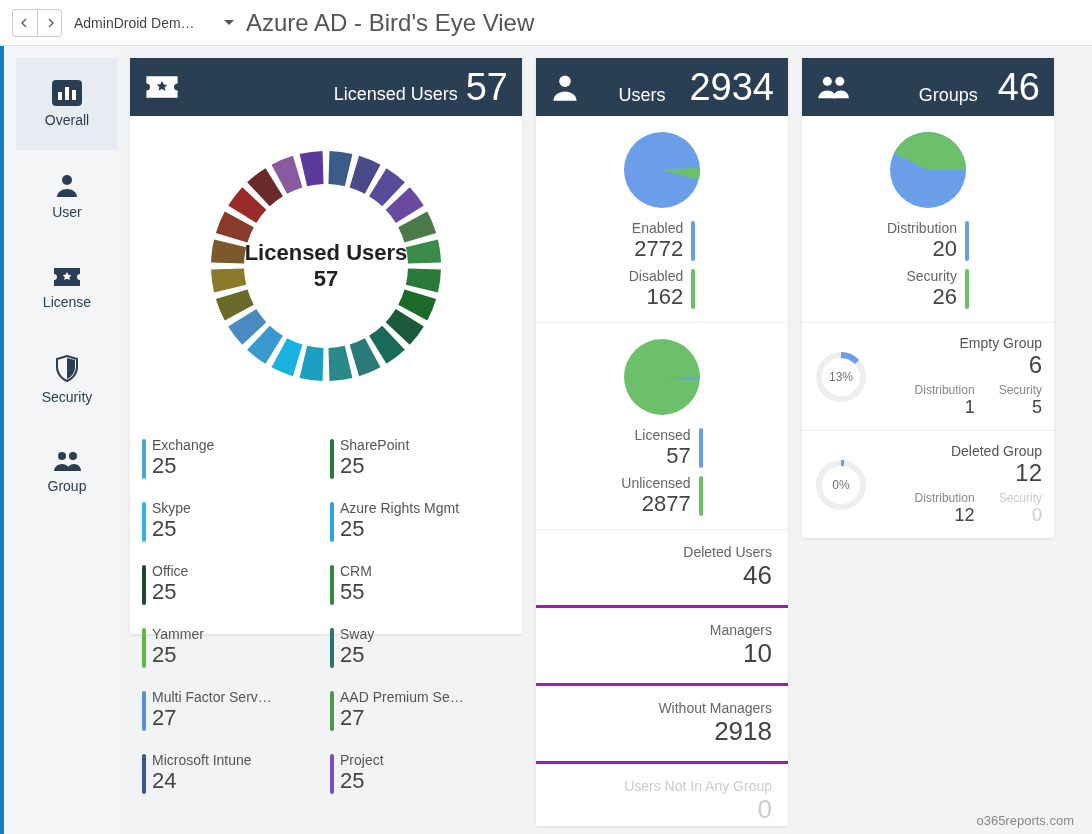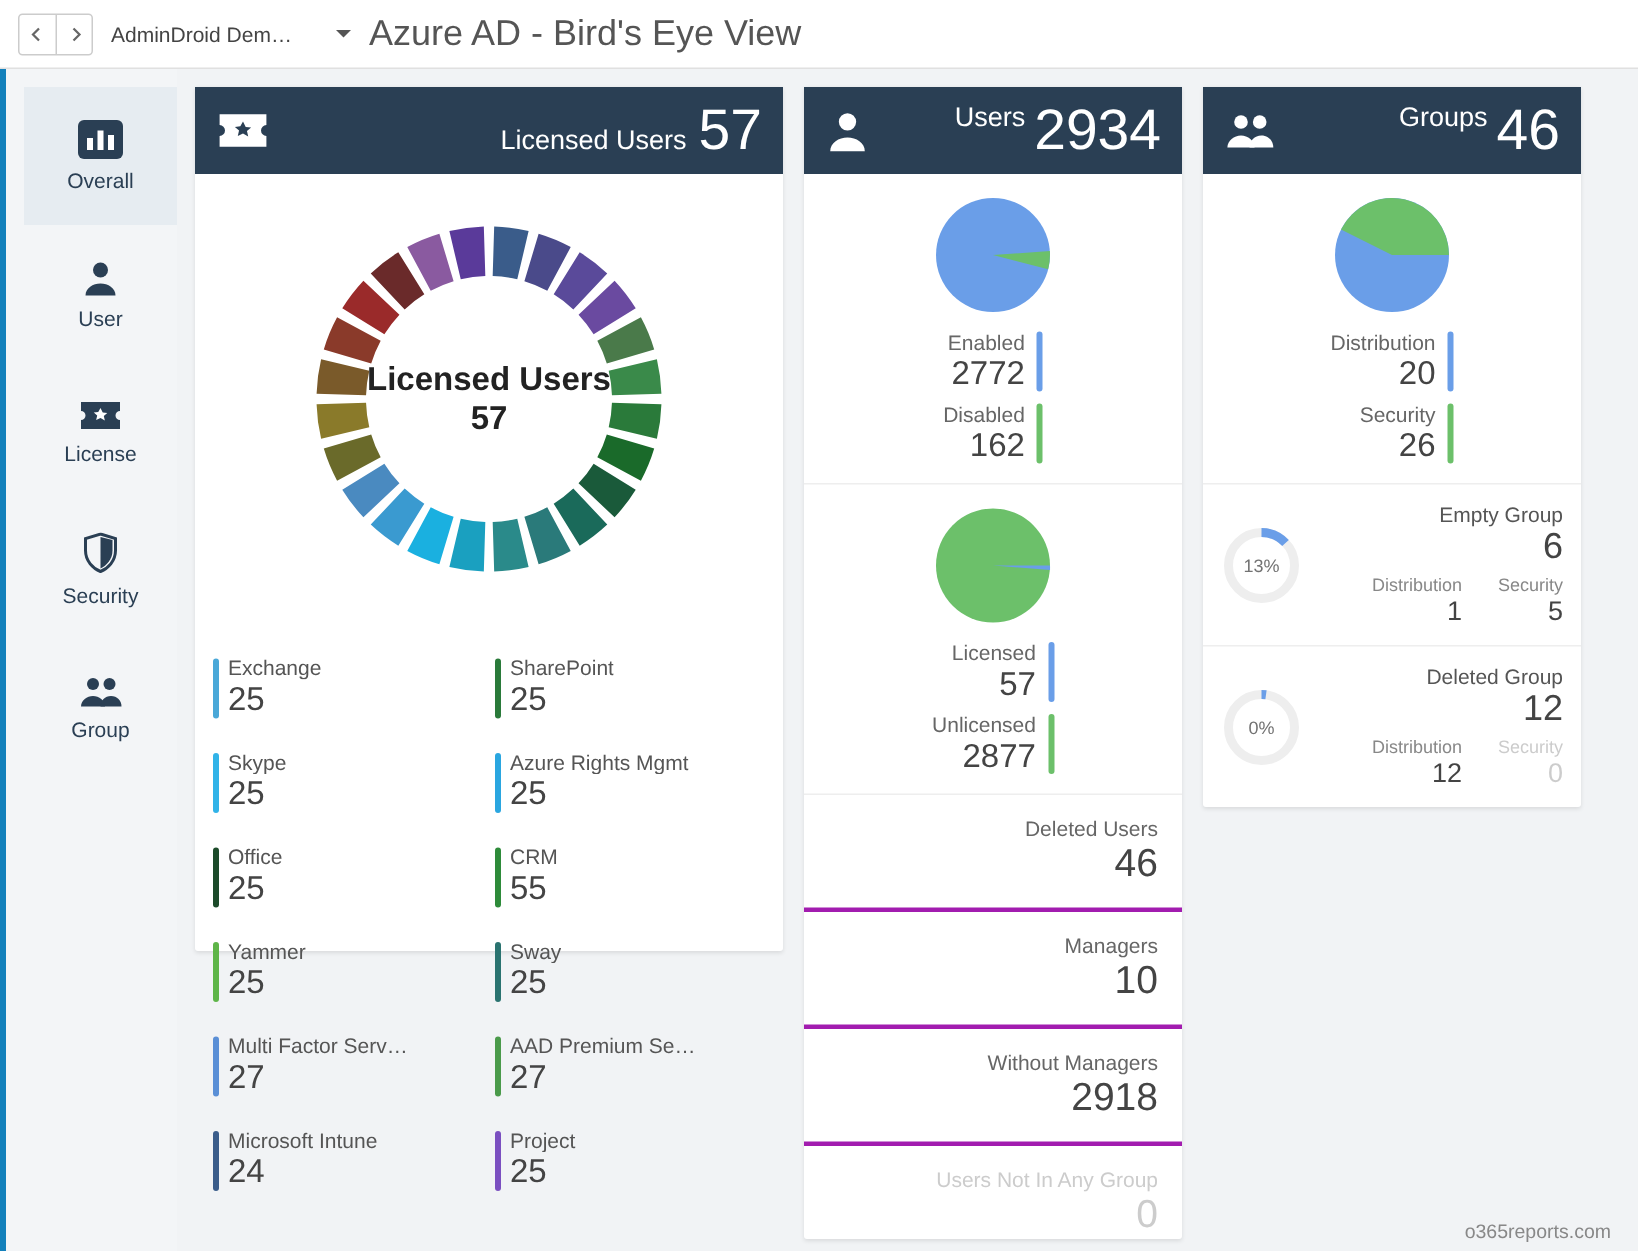--- a/index.html
+++ b/index.html
@@ -266,21 +266,21 @@
 
     <div class="col2">
       <div class="card" style="height:768px;">
         <div class="card-head">
           <div class="left">
             <svg width="30" height="30" viewBox="0 0 26 26">
                 <circle cx="13" cy="8" r="5" fill="#fff"></circle>
                 <path d="M3 25c0-5 5-8 10-8s10 3 10 8z" fill="#fff"></path>
               </svg>
           </div>
-          <div style="display:flex;align-items:flex-start;gap:6px;">
+          <div style="display:flex;align-items:flex-end;gap:24px;">
             <span class="label">Users</span>
             <span class="big">2934</span>
           </div>
         </div>
         <div class="stat-row">
           <svg width="84" height="84" viewBox="0 0 84 84">
               <circle cx="42" cy="42" r="38" fill="#6a9ee8"></circle>
               <path d="M42 42 L80 42 A38 38 0 0 1 78 54 Z" fill="#6cc06a" transform="rotate(-4 42 42)"></path>
             </svg>
           <div class="stat-labels">
@@ -351,21 +351,21 @@
       <div class="card">
         <div class="card-head">
           <div class="left">
             <svg width="34" height="26" viewBox="0 0 30 22">
                 <circle cx="10" cy="6" r="4" fill="#fff"></circle>
                 <circle cx="21" cy="6" r="4" fill="#fff"></circle>
                 <path d="M2 21c0-4 4-7 8-7s8 3 8 7z" fill="#fff"></path>
                 <path d="M15 21c0-4 3-7 7-7s7 3 7 7z" fill="#fff"></path>
               </svg>
           </div>
-          <div style="display:flex;align-items:flex-start;gap:6px;">
+          <div style="display:flex;align-items:flex-end;gap:20px;">
             <span class="label">Groups</span>
             <span class="big">46</span>
           </div>
         </div>
         <div class="stat-row">
           <svg width="84" height="84" viewBox="0 0 84 84">
               <circle cx="42" cy="42" r="38" fill="#6a9ee8"></circle>
               <path d="M42 42 L80 42 A38 38 0 0 0 8 25 Z" fill="#6cc06a"></path>
             </svg>
           <div class="stat-labels">

